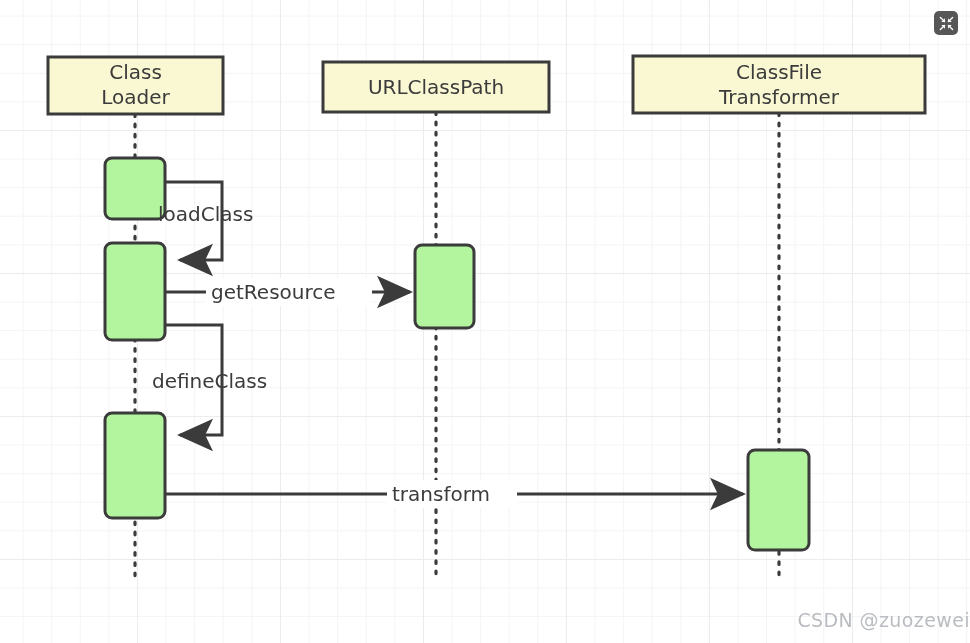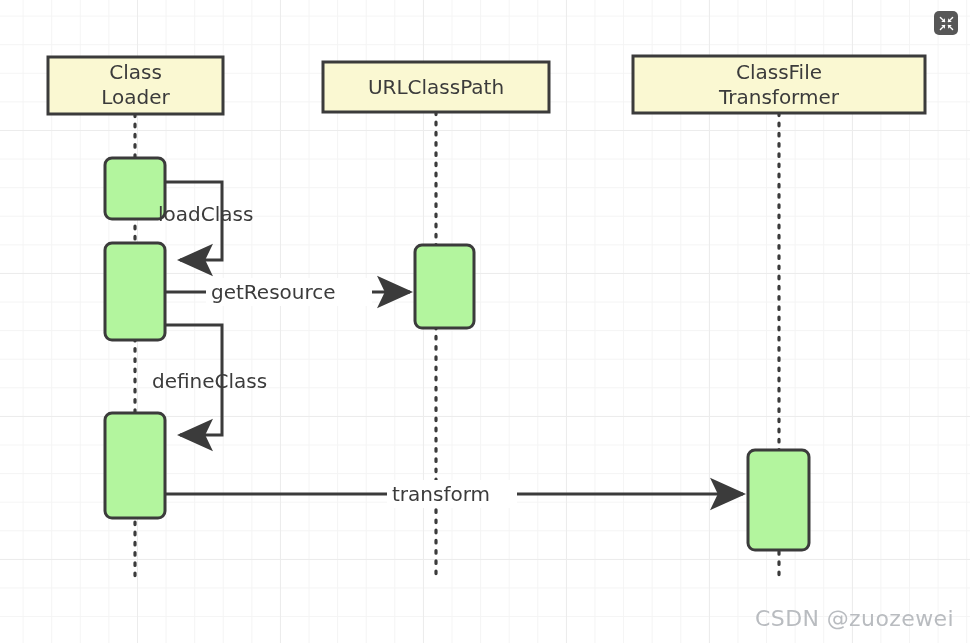--- a/index.html
+++ b/index.html
@@ -43,24 +43,24 @@
     dominant-baseline: middle;
   }
   .message-label {
     font-family: "DejaVu Sans", "Liberation Sans", sans-serif;
     font-size: 20px;
     fill: #3b3b3b;
     dominant-baseline: middle;
   }
   .watermark-text {
     position: absolute;
-    right: 16px;
+    right: 0;
     bottom: 12px;
     font-family: "DejaVu Sans", "Liberation Sans", sans-serif;
-    font-size: 22px;
+    font-size: 19px;
     color: #b9bcc0;
     letter-spacing: 0.4px;
     white-space: nowrap;
     user-select: none;
   }
   .fullscreen-toggle {
     position: absolute;
     left: 934px;
     top: 11px;
     width: 24px;

